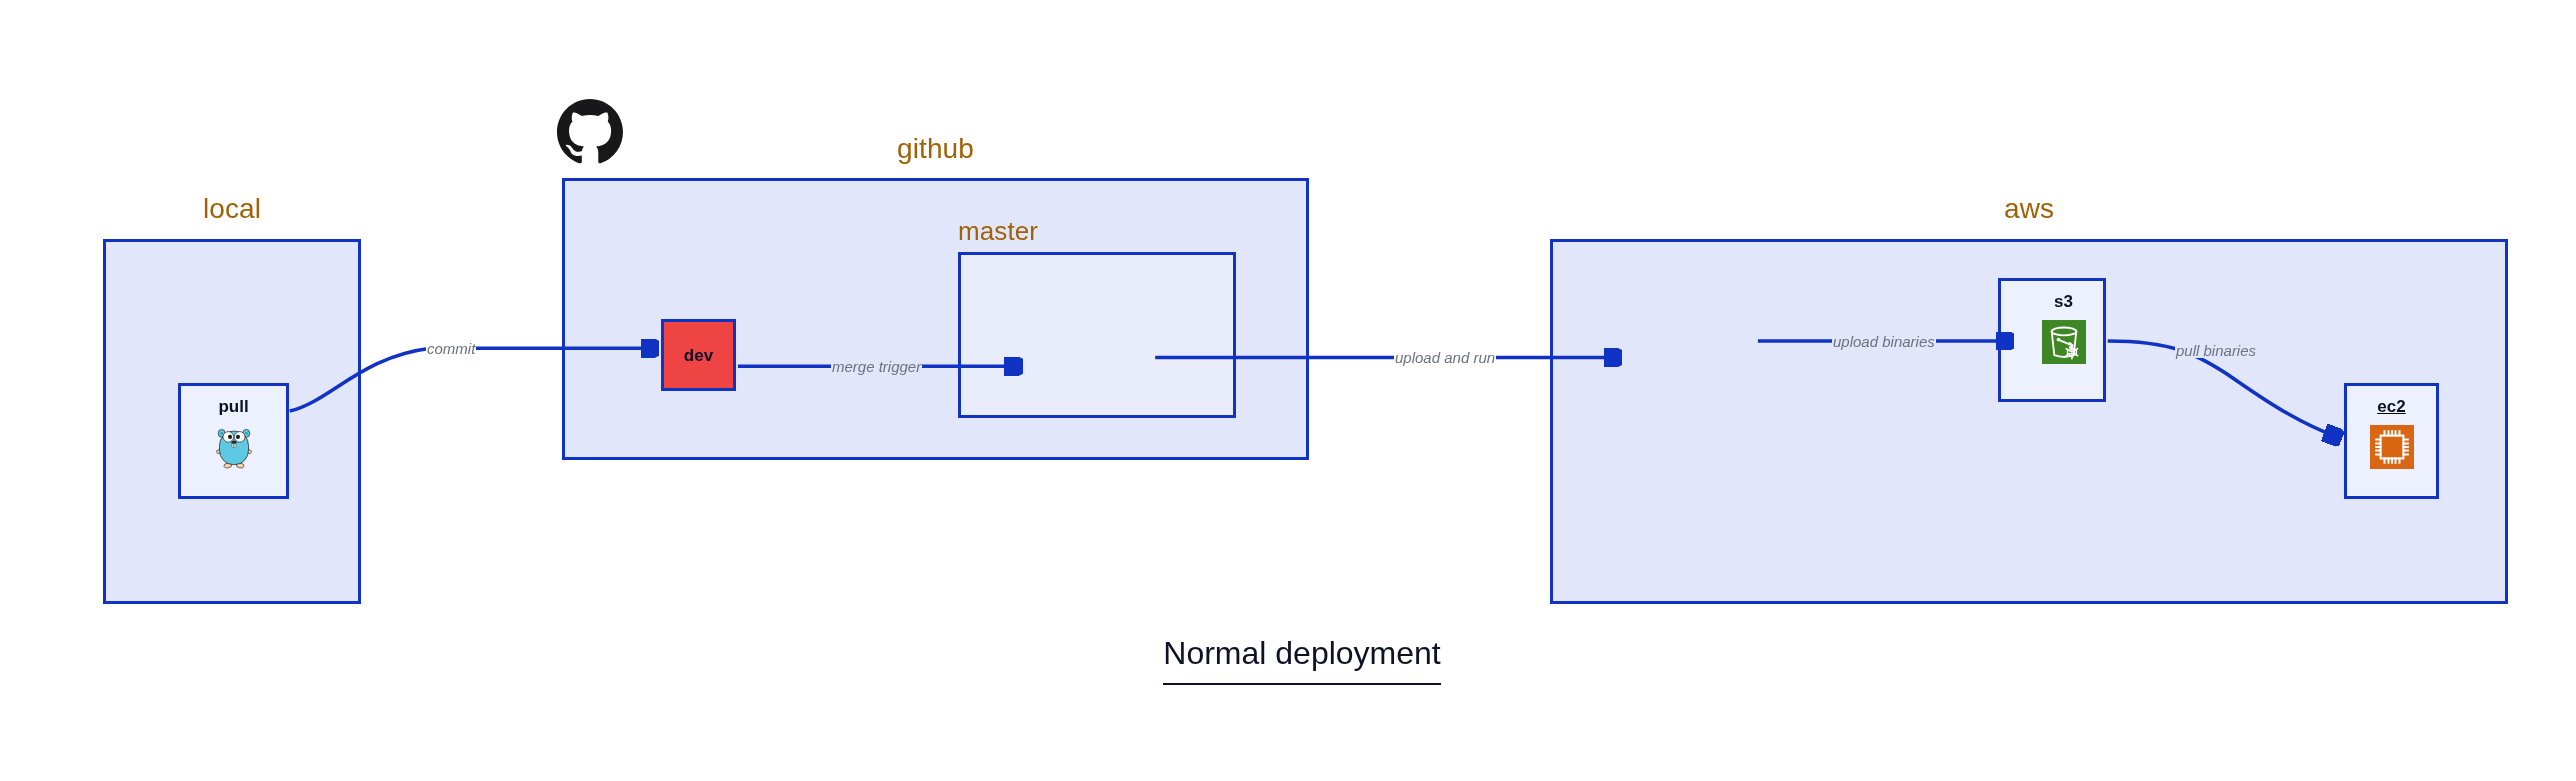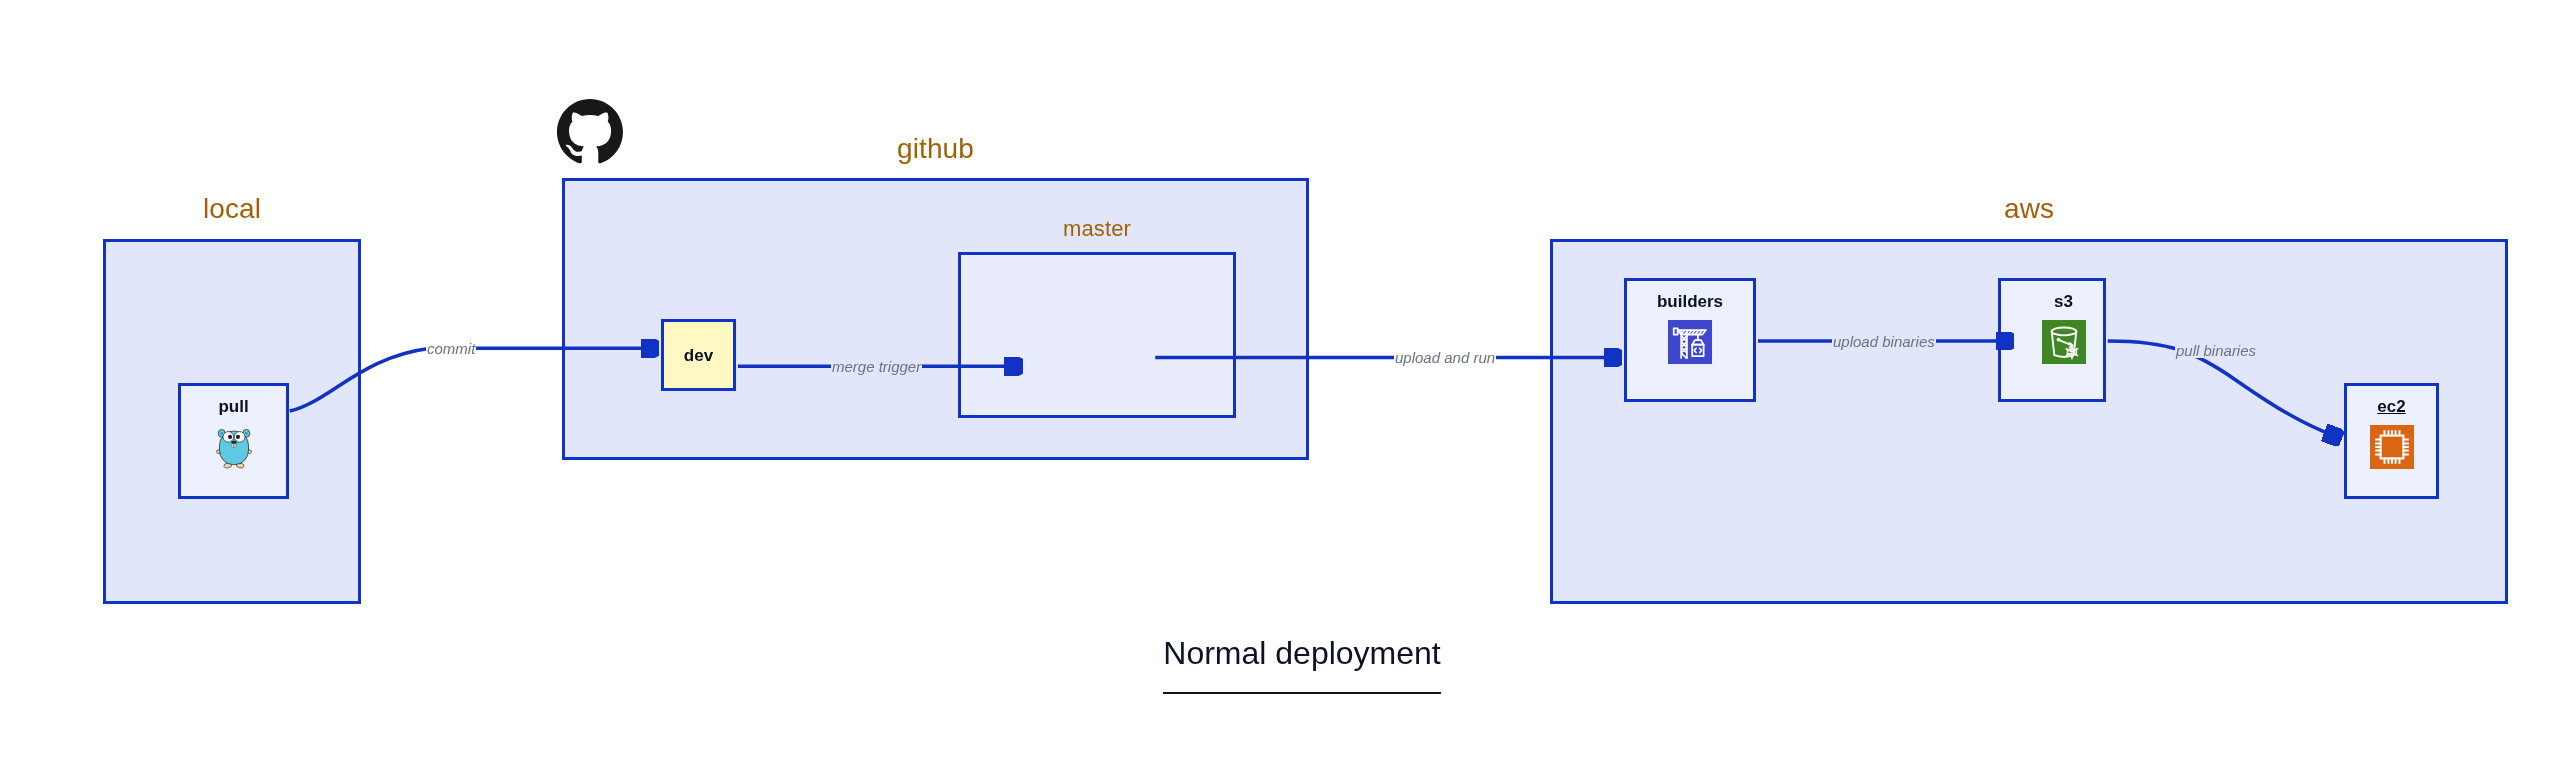--- a/index.html
+++ b/index.html
@@ -45,21 +45,21 @@
   .node {
     position: absolute;
     box-sizing: border-box;
     background: #edf1fd;
     border: 3.6px solid #1133c4;
     display: flex;
     flex-direction: column;
     align-items: center;
   }
   .node.plain {
-    background: #fef9c3;
+    background: #ef4444;
     justify-content: center;
   }
   .node-label {
     color: #0d1224;
     font-size: 17px;
     font-weight: bold;
     line-height: 1;
     white-space: nowrap;
   }
   .node .node-label.top { margin-top: 12px; }
@@ -101,21 +101,21 @@
     top: 637px;
     width: 2604px;
     text-align: center;
     color: #0d1224;
     font-size: 32px;
     font-weight: 400;
     line-height: 1;
   }
   #diagram-title span {
     border-bottom: 2.1px solid #0d1224;
-    padding-bottom: 21px;
+    padding-bottom: 12px;
   }
 
   
   #octocat {
     position: absolute;
     left: 557px;
     top: 99px;
     width: 66px;
     height: 66px;
   }
@@ -166,54 +166,27 @@
       1.08.58 1.23.82.72 1.21 1.87.87 2.33.66.07-.52.28-.87.51-1.07-1.78-.2-3.64-.89-3.64-3.95
       0-.87.31-1.59.82-2.15-.08-.2-.36-1.02.08-2.12 0 0 .67-.21 2.2.82.64-.18 1.32-.27 2-.27.68 0
       1.36.09 2 .27 1.53-1.04 2.2-.82 2.2-.82.44 1.1.16 1.92.08 2.12.51.56.82 1.27.82 2.15 0 3.07-1.87
       3.75-3.65 3.95.29.25.54.73.54 1.48 0 1.07-.01 1.93-.01 2.2 0 .21.15.46.55.38A8.01 8.01 0 0 0 16 8c0-4.42-3.58-8-8-8z"></path>
   </svg>
 
   <div class="node plain" id="n-dev" style="left:661px; top:319px; width:75px; height:72px;">
     <div class="node-label">dev</div>
   </div>
 
-  <div class="group-label" style="left:958px; top:218px; width:278px; text-align:center; font-size:22px;">master</div>
+  <div class="group-label" style="left:958px; top:218px; width:278px; text-align:left; font-size:26px;">master</div>
   <div class="group inner" id="g-master" style="left:958px; top:252px; width:278px; height:166px;"></div>
 
 
   <div class="group-label" style="left:1550px; top:195px; width:958px; text-align:center;">aws</div>
   <div class="group" id="g-aws" style="left:1550px; top:239px; width:958px; height:365px;"></div>
 
-  <div class="node" id="n-builders" style="left:1624px; top:278px; width:132px; height:124px;">
-    <div class="node-label top">builders</div>
-
-    <svg class="node-icon" viewBox="0 0 100 100">
-      <rect x="0" y="0" width="100" height="100" fill="#3f48cc"></rect>
-      <g fill="none" stroke="#ffffff" stroke-width="4" stroke-linejoin="round">
-
-        <rect x="13" y="19" width="9" height="14"></rect>
-
-        <path d="M22 23 H86 L78 33 H30 Z"></path>
-
-        <path d="M30 33 L38 23 M38 33 L46 23 M46 33 L54 23 M54 33 L62 23 M62 33 L70 23 M70 33 L78 23"></path>
-
-        <path d="M30 23 V88 M43 23 V88"></path>
-        <path d="M30 36 L43 49 M43 36 L30 49 M30 49 L43 62 M43 49 L30 62 M30 62 L43 75 M43 62 L30 75 M30 75 L43 88"></path>
-
-        <path d="M68 33 V46"></path>
-        <path d="M55 56 H81 L75 46 H61 Z"></path>
-        <rect x="55" y="56" width="26" height="26"></rect>
-      </g>
-
-      <g fill="none" stroke="#ffffff" stroke-width="3.5" stroke-linecap="round" stroke-linejoin="round">
-        <path d="M64 64 L59.5 69 L64 74"></path>
-        <path d="M72 64 L76.5 69 L72 74"></path>
-      </g>
-    </svg>
-  </div>
 
   <div class="node" id="n-s3" style="left:1998px; top:278px; width:108px; height:124px;padding-left:23px;">
     <div class="node-label top">s3</div>
 
     <svg class="node-icon" viewBox="0 0 100 100">
       <rect x="0" y="0" width="100" height="100" fill="#3f8624"></rect>
       <g fill="none" stroke="#ffffff" stroke-width="4.2" stroke-linecap="round" stroke-linejoin="round">
 
         <path d="M22 26 L28 80 Q50 88 72 80 L78 26"></path>
 

